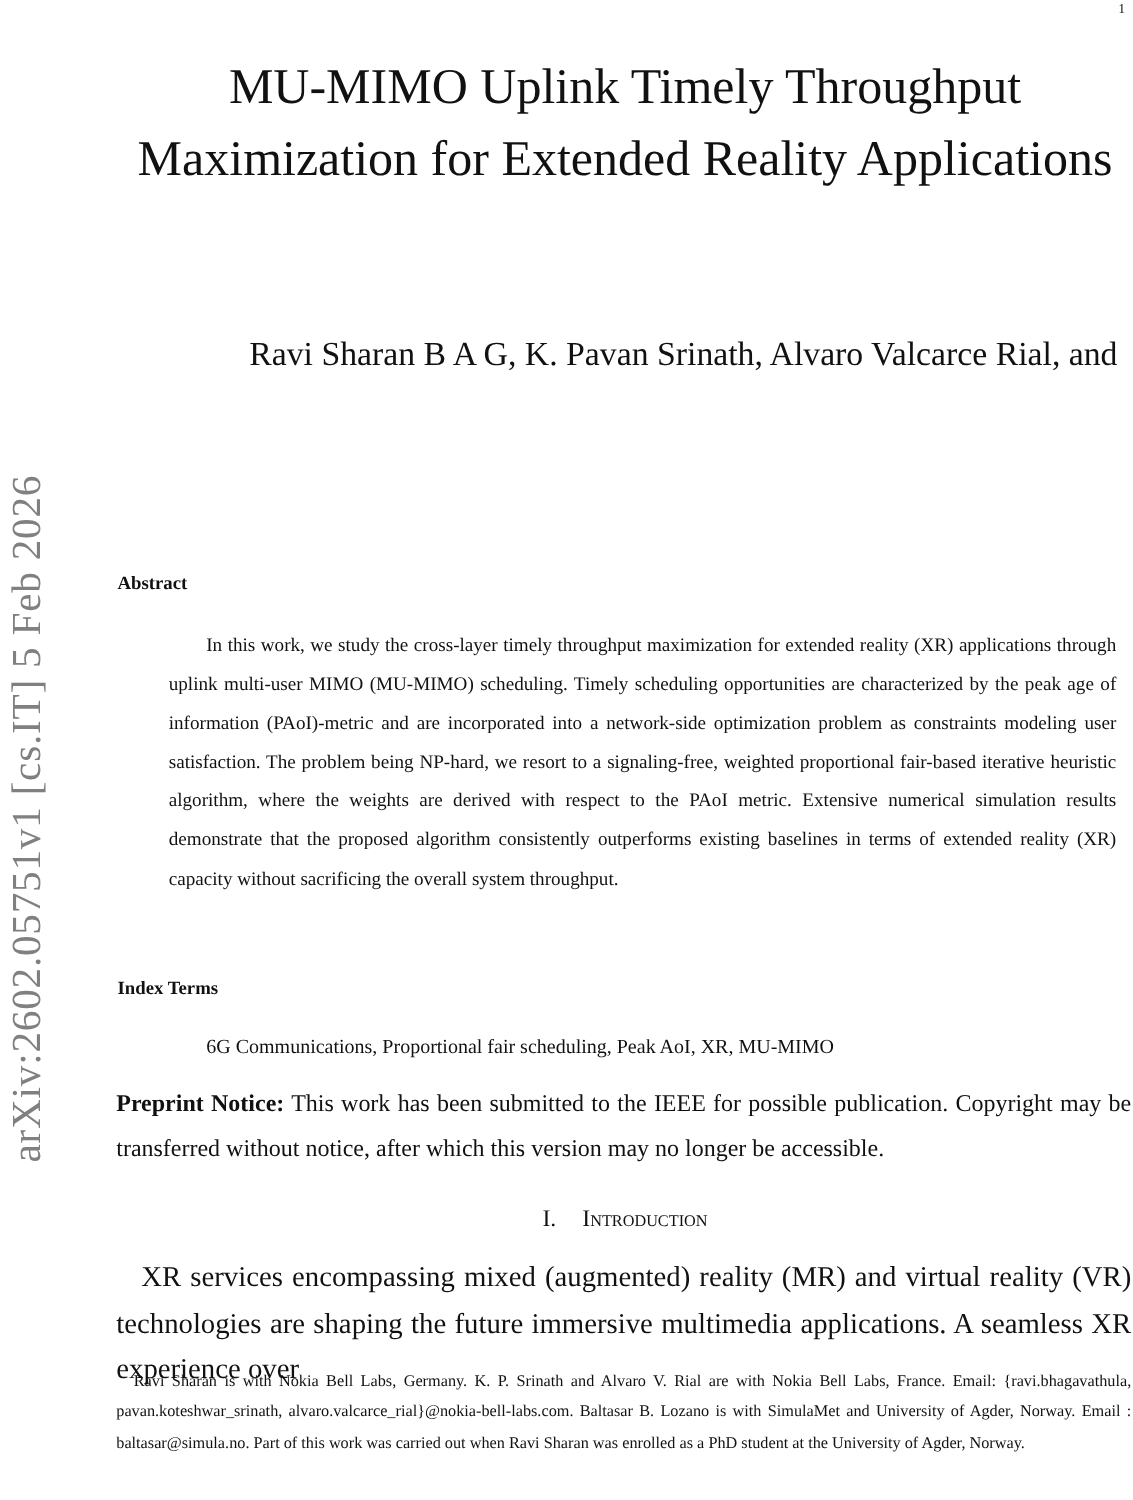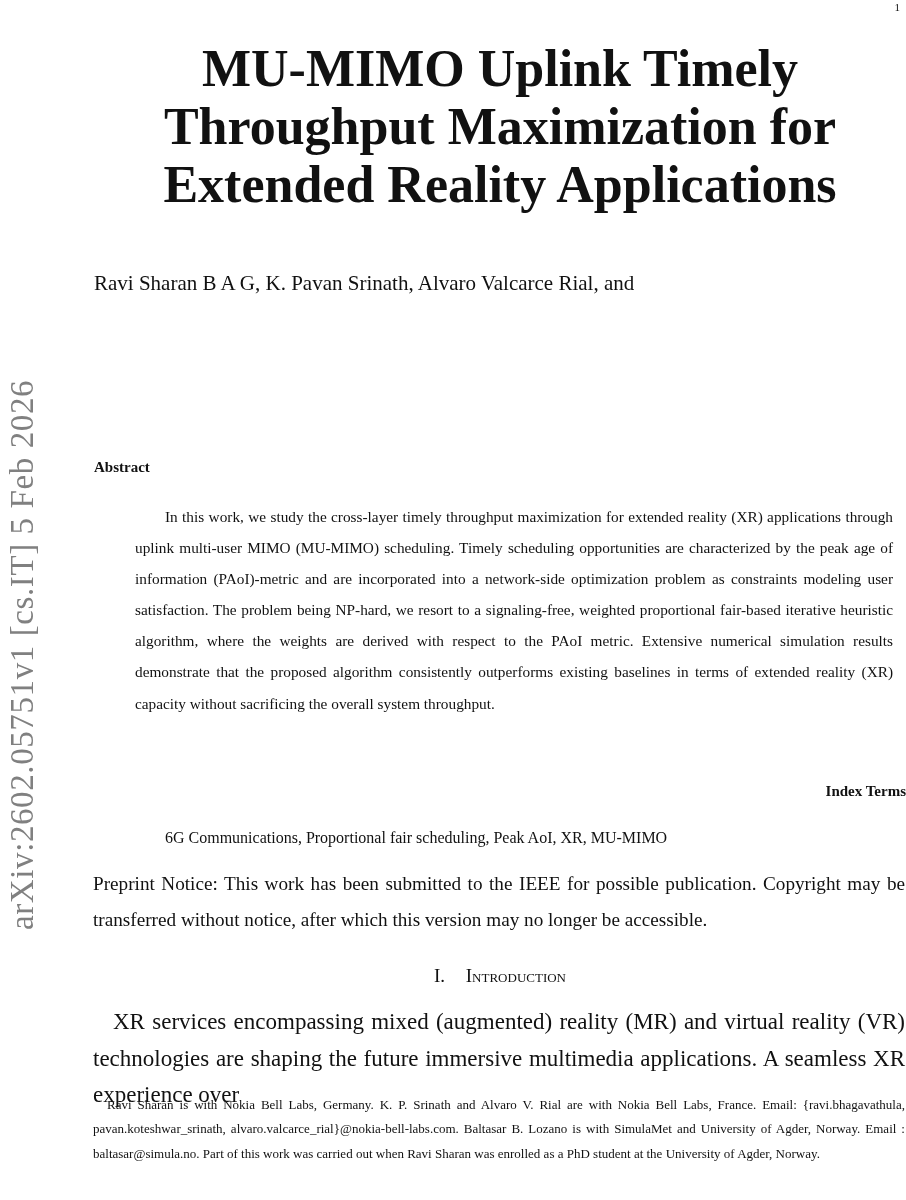--- a/index.html
+++ b/index.html
@@ -11,46 +11,46 @@
     position: absolute; top: 0px; right: 6px; font-size: 11px; line-height: 14px;
   }
   .arxiv-stamp {
     position: absolute; left: 2px; top: 930px;
     transform-origin: 0 0; transform: rotate(-90deg);
     font-size: 33px; color: #808080; white-space: nowrap;
     letter-spacing: 0.6px; width: 600px; height: 40px; line-height: 40px;
   }
   .title {
     position: absolute; left: 94px; width: 812px; top: 40px;
-    text-align: center; font-size: 52px; line-height: 58px; font-weight: bold; margin: 0;
+    text-align: center; font-size: 40px; line-height: 58px; font-weight: normal; margin: 0;
   }
   .authors {
-    position: absolute; left: 94px; width: 812px; top: 268px;
-    text-align: left; font-size: 21px; line-height: 30px;
+    position: absolute; left: 82px; width: 812px; top: 268px;
+    text-align: right; font-size: 27px; line-height: 30px;
   }
   .abstract-heading {
     position: absolute; left: 94px; width: 812px; top: 457px;
     text-align: left; font-weight: bold; font-size: 15px; line-height: 20px;
   }
   .abstract-body {
     position: absolute; left: 135px; width: 758px; top: 501px;
     font-size: 15.3px; line-height: 31.1px; text-align: justify; text-indent: 30px; margin: 0;
   }
   .index-heading {
     position: absolute; left: 94px; width: 812px; top: 781px;
-    text-align: right; font-weight: bold; font-size: 15px; line-height: 20px;
+    text-align: left; font-weight: bold; font-size: 15px; line-height: 20px;
   }
   .index-body {
     position: absolute; left: 165px; top: 827px; font-size: 16px; line-height: 22px;
   }
   .preprint {
     position: absolute; left: 93px; width: 812px; top: 866px;
     font-size: 19.2px; line-height: 36px; text-align: justify; margin: 0;
   }
-  .preprint .label { font-weight: normal; }
+  .preprint .label { font-weight: bold; }
   .section-heading {
     position: absolute; left: 94px; width: 812px; top: 963px;
     text-align: center; font-size: 19px; line-height: 26px;
   }
   .section-heading .sc { font-variant: small-caps; margin-left: 16px; }
   .intro-body {
     position: absolute; left: 93px; width: 812px; top: 1004px;
     font-size: 23px; line-height: 36.5px; text-align: justify; text-indent: 20px; margin: 0;
   }
   .footnote {

